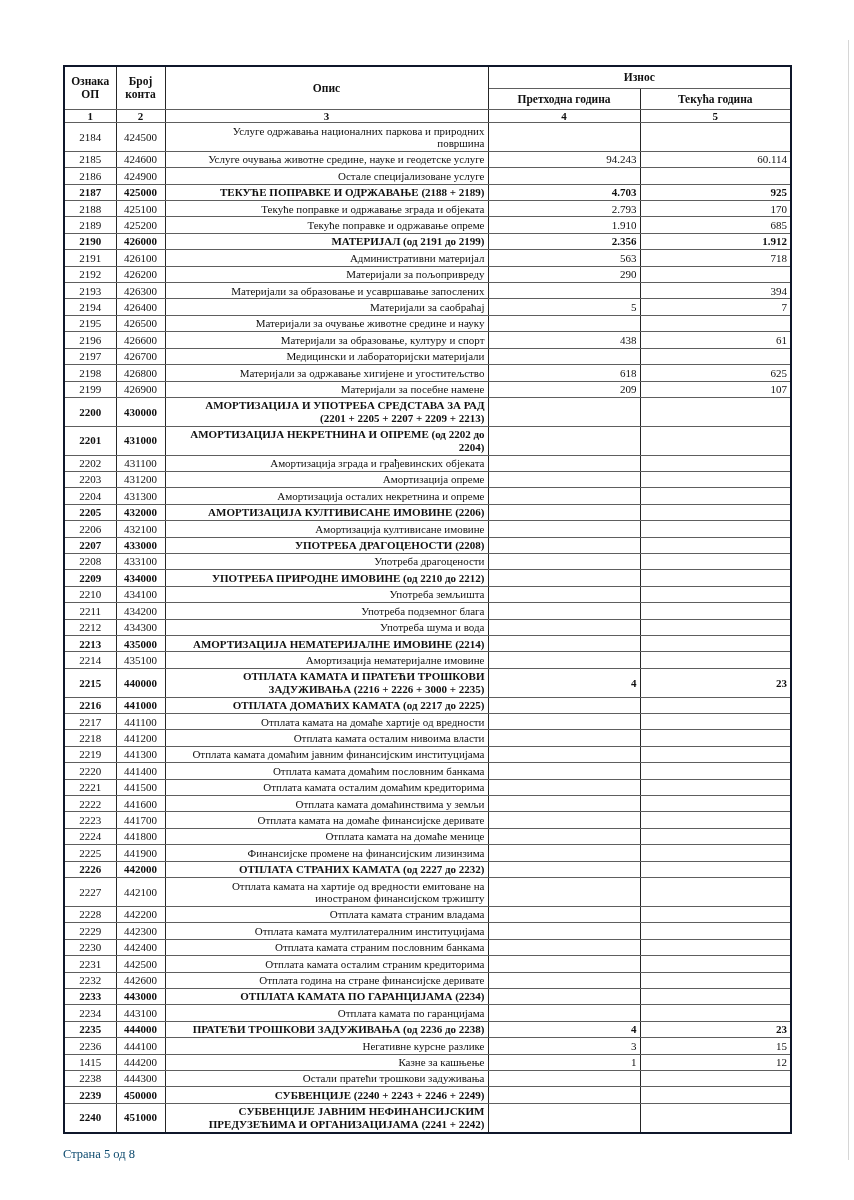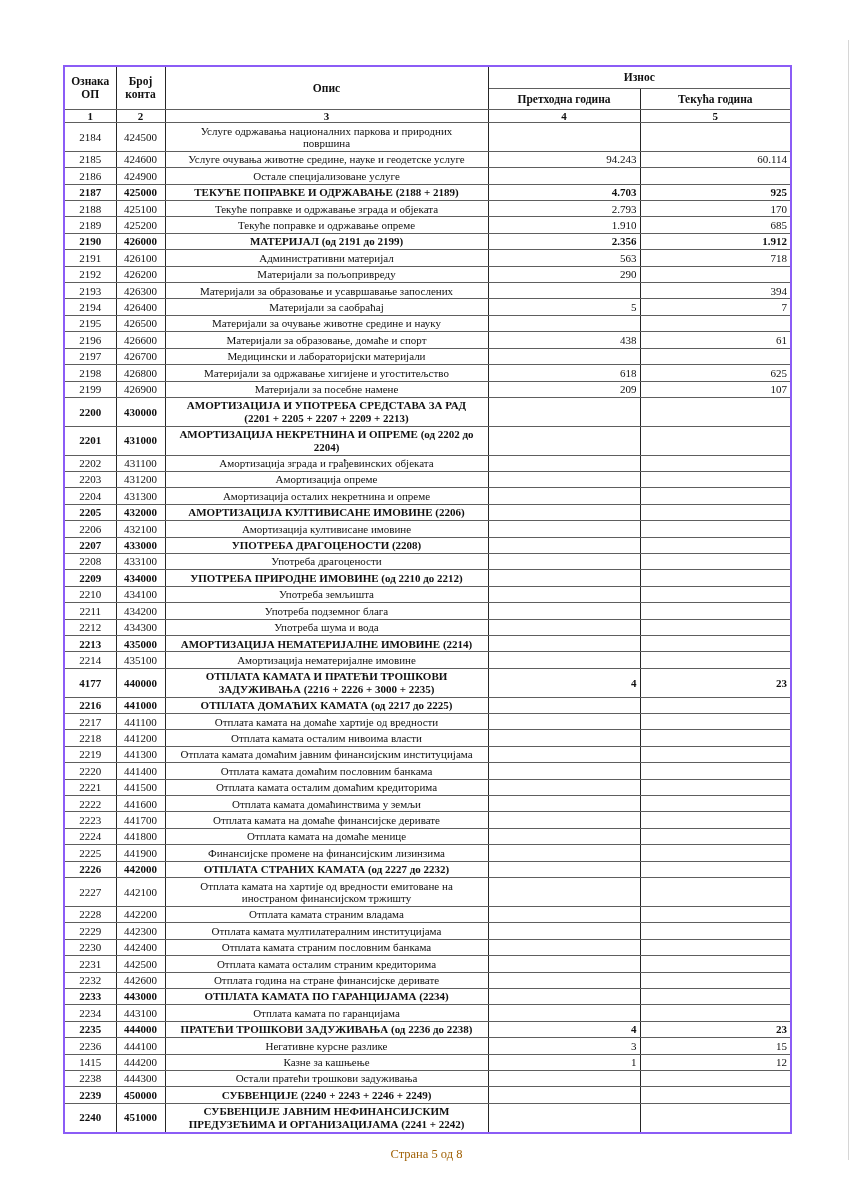--- a/index.html
+++ b/index.html
@@ -25,21 +25,21 @@
   }
   .table-wrap {
     position: absolute;
     left: 63px;
     top: 65px;
   }
   table.fin {
     border-collapse: collapse;
     table-layout: fixed;
     width: 727px;
-    border: 2px solid #8b5cf6;
+    border: 2px solid #0f172a;
   }
   table.fin th, table.fin td {
     border-left: 1px solid #262626;
     border-right: 1px solid #262626;
     border-top: 1px solid #5e5e5e;
     border-bottom: 1px solid #5e5e5e;
     overflow: hidden;
   }
   thead th {
     font-weight: bold;
@@ -59,38 +59,38 @@
     padding: 0;
   }
   tbody td {
     font-size: 11px;
     line-height: 12.4px;
     padding: 1.5px 2px;
     vertical-align: middle;
   }
   td.c-op, td.c-acct { text-align: center; }
   td.c-desc {
-    text-align: center;
+    text-align: right;
     padding-left: 3px;
     padding-right: 3px;
     white-space: pre-line;
   }
   td.c-amt {
     text-align: right;
     padding-right: 3px;
   }
   tr.bold td { font-weight: bold; }
   .footer {
     position: absolute;
     left: 63px;
     top: 1147px;
     width: 727px;
-    text-align: center;
+    text-align: left;
     font-size: 12.5px;
-    color: #a16207;
+    color: #0c4a6e;
   }
 </style>
 </head>
 <body>
 
 <div class="page-edge-line"></div>
 
 <div class="table-wrap">
   <table class="fin">
     <colgroup>
@@ -201,21 +201,21 @@
         <tr>
           <td class="c-op">2195</td>
           <td class="c-acct">426500</td>
           <td class="c-desc">Материјали за очување животне средине и науку</td>
           <td class="c-amt"></td>
           <td class="c-amt"></td>
         </tr>
         <tr>
           <td class="c-op">2196</td>
           <td class="c-acct">426600</td>
-          <td class="c-desc">Материјали за образовање, домаће и спорт</td>
+          <td class="c-desc">Материјали за образовање, културу и спорт</td>
           <td class="c-amt">438</td>
           <td class="c-amt">61</td>
         </tr>
         <tr>
           <td class="c-op">2197</td>
           <td class="c-acct">426700</td>
           <td class="c-desc">Медицински и лабораторијски материјали</td>
           <td class="c-amt"></td>
           <td class="c-amt"></td>
         </tr>
@@ -334,21 +334,21 @@
           <td class="c-amt"></td>
         </tr>
         <tr>
           <td class="c-op">2214</td>
           <td class="c-acct">435100</td>
           <td class="c-desc">Амортизација нематеријалне имовине</td>
           <td class="c-amt"></td>
           <td class="c-amt"></td>
         </tr>
         <tr class="bold">
-          <td class="c-op">4177</td>
+          <td class="c-op">2215</td>
           <td class="c-acct">440000</td>
           <td class="c-desc">ОТПЛАТА КАМАТА И ПРАТЕЋИ ТРОШКОВИ
 ЗАДУЖИВАЊА (2216 + 2226 + 3000 + 2235)</td>
           <td class="c-amt">4</td>
           <td class="c-amt">23</td>
         </tr>
         <tr class="bold">
           <td class="c-op">2216</td>
           <td class="c-acct">441000</td>
           <td class="c-desc">ОТПЛАТА ДОМАЋИХ КАМАТА (од 2217 до 2225)</td>

